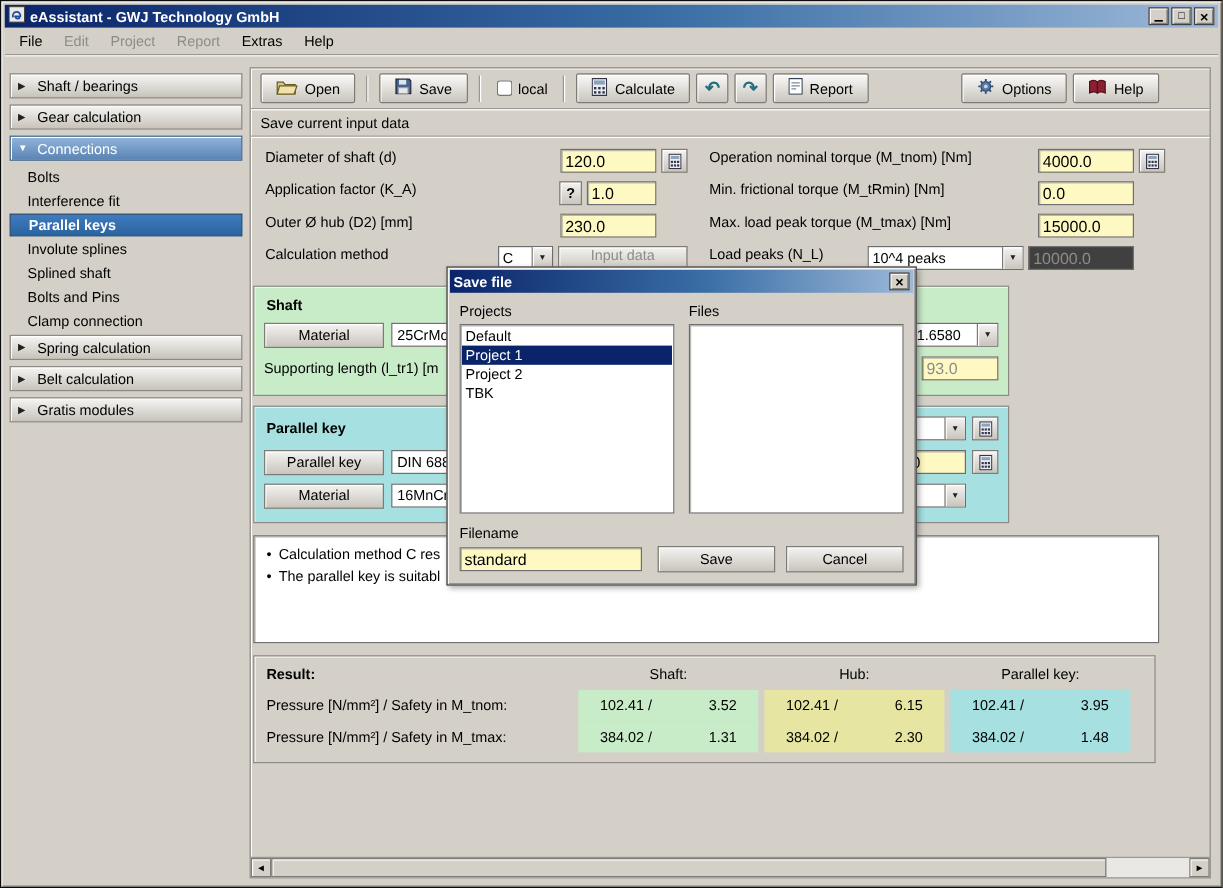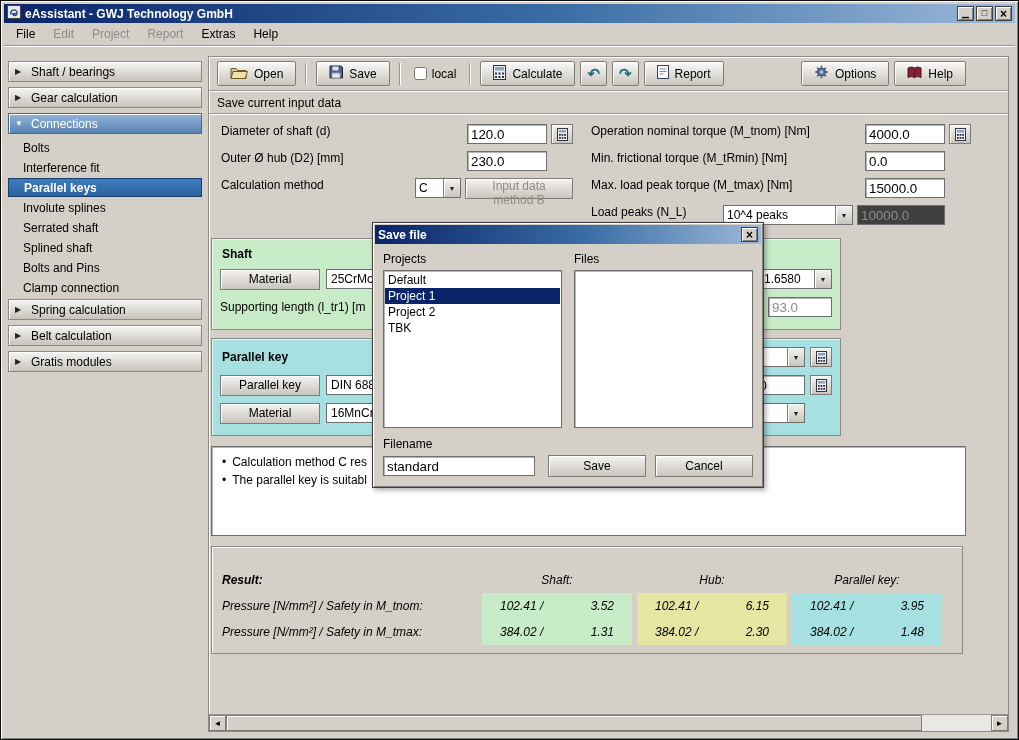--- a/index.html
+++ b/index.html
@@ -63,21 +63,21 @@
   .statusline { height:21px; flex:0 0 auto; display:flex; align-items:center; padding-left:8px; }
 
   
   .formwrap { padding:9px 0 10px 12px; display:flex; flex:0 0 auto; }
   .fcol { display:flex; flex-direction:column; gap:4px; }
   .fcol.left { width:352px; }
   .fcol.right { width:380px; margin-left:18px; }
   .frow { height:23px; display:flex; gap:4px; }
   .frow .lbl { margin-right:auto; }
 
-  .input { height:20px; background:#ffffff; border:1px solid #6e6e6e;
+  .input { height:20px; background:#fef9c3; border:1px solid #6e6e6e;
            box-shadow: inset 1px 1px 0 #b8b6b2; padding:0 3px; }
   .input.dim { color:#8e8c88; }
   .input.gray { background:#404040; color:#8e8c88; box-shadow:none; }
   .w58{width:58px}.w64{width:64px}.w68{width:68px}.w80{width:80px}.w88{width:88px}.w144{width:152px}
   .slot { width:22px; height:20px; flex:0 0 auto; }
 
   .calcbtn, .qbtn { width:22px; height:20px; background:linear-gradient(#f4f3f1,#c9c5bd);
            border:1px solid #7d7b77; box-shadow: inset 1px 1px 0 #fff;
            display:flex; align-items:center; justify-content:center; padding:0; }
   .qbtn { width:19px; font-weight:bold; }
@@ -107,21 +107,21 @@
            display:inline-flex; align-items:center; overflow:hidden; white-space:nowrap; }
   .fw170{width:170px}
 
   
   .messages { width:755px; margin:2px 0 10px 2px; min-height:90px; background:#fff;
               border:1px solid #6e6e6e; box-shadow: inset 1px 1px 0 #b8b6b2; padding:8px 10px; flex:0 0 auto; }
   .msg { display:flex; gap:6px; margin-bottom:4px; }
 
   
   .results { width:752px; margin-left:2px; border:1px solid #8c8a86; flex:0 0 auto;
-             box-shadow: inset 1px 1px 0 #fff; padding:20px 0 8px 0;font-style:italic; }
+             box-shadow: inset 1px 1px 0 #fff; padding:2px 0 8px 0; }
   .rheader, .rrow { display:grid; grid-template-columns:265px 150px 150px 150px; column-gap:5px; align-items:center; }
   .rheader { height:26px; }
   .rtitle { font-weight:bold; padding-left:10px; }
   .rcol { text-align:center; }
   .rrow { height:26px; }
   .rlabel { padding-left:10px; }
   .rcell { height:26px; display:flex; align-items:center; justify-content:space-between; padding:0 18px; }
   .rcell.green { background:var(--shaft_green,#c8ecc8); }
   .rcell.khaki { background:var(--hub_yellow,#e6e6a2); }
   .rcell.cyan { background:var(--key_cyan,#a6e0e0); }
@@ -201,21 +201,20 @@
         <span>Gear calculation</span>
       </div>
       <div class="sgroup blue">
         <span class="arr">▼</span>
         <span>Connections</span>
       </div>
       <div class="sitem">Bolts</div>
       <div class="sitem">Interference fit</div>
       <div class="sitem selected">Parallel keys</div>
       <div class="sitem">Involute splines</div>
-      <div class="sitem">Serrated shaft</div>
       <div class="sitem">Splined shaft</div>
       <div class="sitem">Bolts and Pins</div>
       <div class="sitem">Clamp connection</div>
       <div class="sgroup">
         <span class="arr">▶</span>
         <span>Spring calculation</span>
       </div>
       <div class="sgroup">
         <span class="arr">▶</span>
         <span>Belt calculation</span>
@@ -324,20 +323,26 @@
                   <g fill="#334">
                     <rect x="2" y="6" width="1.8" height="1.8"></rect>
                     <rect x="4.6" y="6" width="1.8" height="1.8"></rect>
                     <rect x="7.2" y="6" width="1.8" height="1.8"></rect>
                     <rect x="2" y="9" width="1.8" height="1.8"></rect>
                     <rect x="4.6" y="9" width="1.8" height="1.8"></rect>
                     <rect x="7.2" y="9" width="1.8" height="1.8"></rect>
                   </g>
                 </svg>
               </button>
+          </div>
+          <div class="frow">
+            <span class="lbl">Application factor (K_A)</span>
+            <button class="qbtn">?</button>
+            <input class="input w58" value="1.0" style="">
+            <span class="slot"></span>
           </div>
           <div class="frow">
             <span class="lbl">Outer Ø hub (D2) [mm]</span>
             <input class="input w80" value="230.0" style="">
             <span class="slot"></span>
           </div>
           <div class="frow">
             <span class="lbl">Calculation method</span>
             <span class="combo cw46">
               <span class="ctext">C</span>

